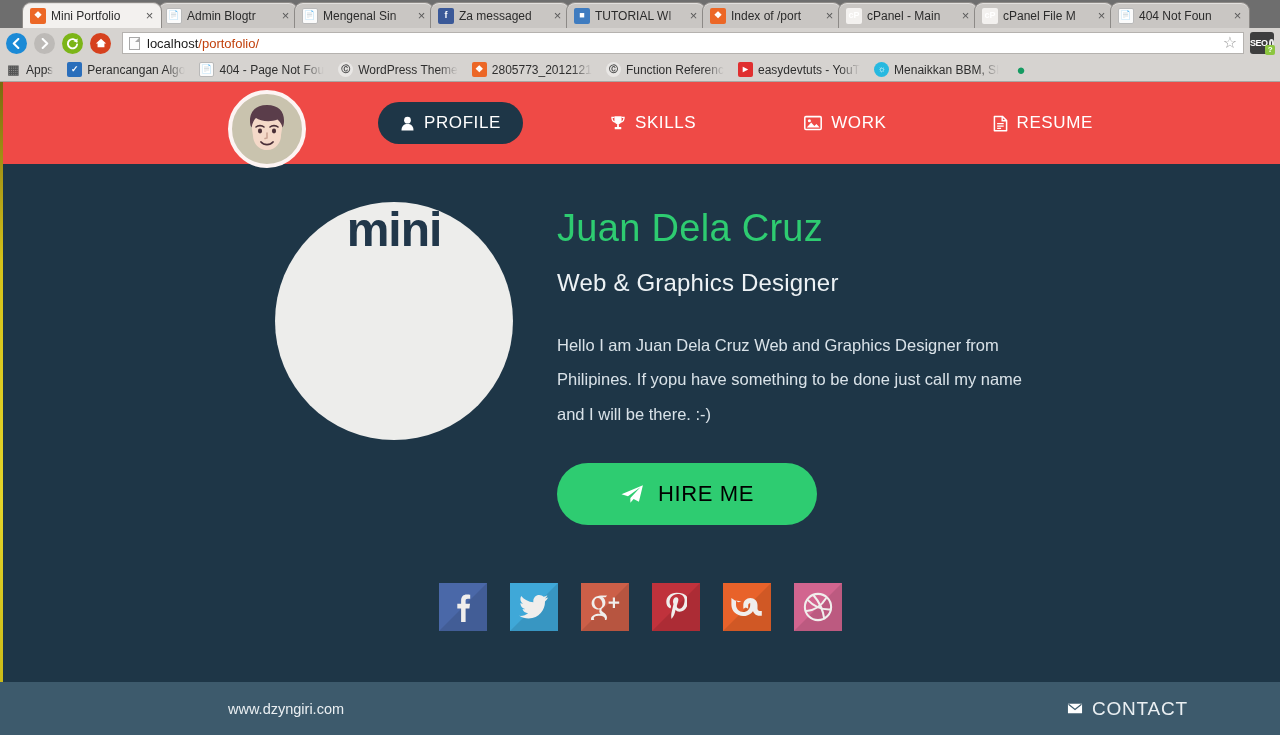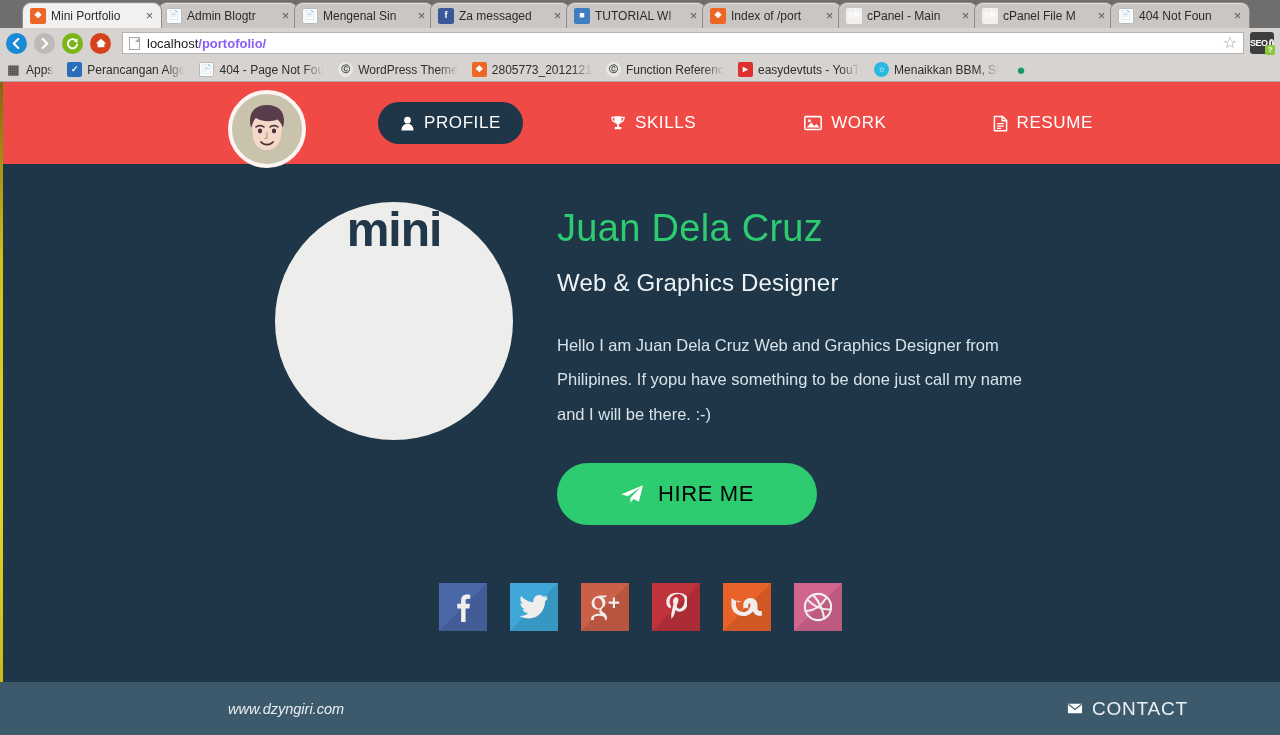--- a/index.html
+++ b/index.html
@@ -74,21 +74,21 @@
     width: 11px; height: 13px; background: #fcfcfc;
     border: 1px solid #a8a8a8; margin-right: 7px; flex: 0 0 11px;
     position: relative;
   }
   .url-pagefav:after {
     content:""; position:absolute; top:0; right:0;
     border-width: 0 0 4px 4px; border-style: solid;
     border-color: transparent transparent #a8a8a8 transparent;
   }
   .url-host { color: #1a1a1a; }
-  .url-path { color: #8b5cf6; font-weight: bold; }
+  .url-path { color: #c2410c; }
   .star-icon { font-size: 16px; color: #9a9a9a; margin-left: auto; line-height: 1; }
   .ext-icon {
     width: 24px; height: 22px; margin-left: 6px; flex: 0 0 24px;
     background: #3e3e3e; border-radius: 3px; position: relative;
     display:flex; align-items:center; justify-content:center;
     color:#fff; font-size: 9px; font-weight: bold; letter-spacing:-0.5px;
   }
   .ext-icon .circ {
     width: 9px; height: 9px; border: 2px solid #e8e8e8;
     border-radius: 50%; margin-left: 1px;
@@ -205,21 +205,21 @@
     border-color: transparent transparent rgba(0,0,0,0.10) transparent;
   }
   .soc > * { position: relative; z-index: 2; }
 
   
   .site-footer {
     position: absolute; left: 0; bottom: 0; width: 1280px; height: 53px;
     background: #3d5a6c; display: flex; align-items: center;
     color: #eaeff2; font-size: 14.5px;
   }
-  .footer-left { margin-left: 228px; font-style: italic; }
+  .footer-left { margin-left: 228px; }
   .footer-right {
     margin-left: auto; margin-right: 92px;
     display: flex; align-items: center; letter-spacing: 0.8px; font-size: 19px; text-align: right;
   }
   .footer-right .env { margin-right: 9px; display: flex; line-height: 1; }
 </style>
 </head>
 <body>
 
 <div class="browser">

